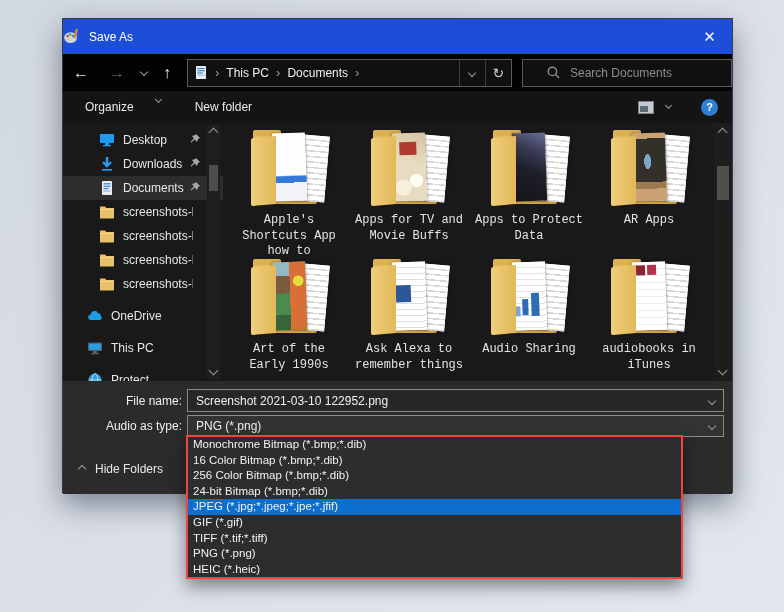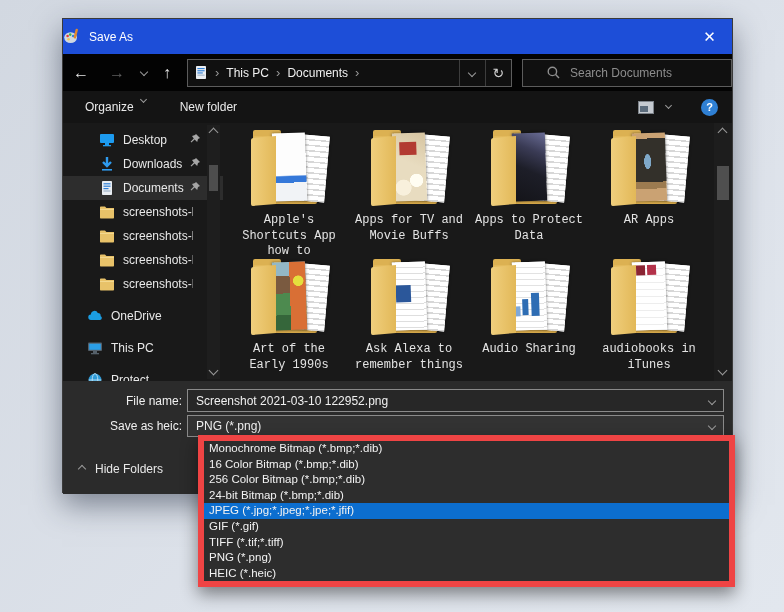--- a/index.html
+++ b/index.html
@@ -36,21 +36,21 @@
   .addr-seg { width:26px; display:flex; align-items:center; justify-content:center; border-left:1px solid #3d3d3d; }
   .refresh-g { color:#cfcfcf; font-size:14px; }
   .search-box { margin-left:10px; width:213px; height:28px; border:1px solid #5c5c5c; background:#101010;
     display:flex; align-items:center; padding:0 8px; }
   .search-box svg { margin:0 10px 0 16px; flex:none; }
   .search-box input { background:transparent; border:none; outline:none; color:#e5e5e5; font-size:12px;
     font-family:inherit; width:100%; }
   .search-box input::placeholder { color:#8d8d8d; }
   
   .toolbar { height:32px; background:#141414; display:flex; align-items:center; padding:0 14px 0 22px; }
-  .tb-btn { color:#eaeaea; display:flex; align-items:flex-start; gap:7px; margin-right:34px; }
+  .tb-btn { color:#eaeaea; display:flex; align-items:flex-start; gap:22px; margin-right:34px; }
   .tb-right { margin-left:auto; display:flex; align-items:center; gap:12px; }
   .view-ic { width:16px; height:13px; background:#c5cad0; border:1px solid #7d838a; position:relative; }
   .view-ic::after { content:""; position:absolute; left:1px; bottom:1px; width:8px; height:6px; background:#5c6c7c; }
   .help-ic { width:17px; height:17px; border-radius:50%; background:#2f80d4; color:#fff; font-size:11px; font-weight:bold;
     display:flex; align-items:center; justify-content:center; margin-left:18px; }
   
   .body-row { display:flex; height:258px; }
   .sidebar { width:160px; position:relative; padding-top:5px; background:#191919; }
   .side-item { height:24px; display:flex; align-items:center; padding-left:36px; padding-right:30px; position:relative;text-align:center; }
   .side-item.root { padding-left:24px; margin-top:8px; }
@@ -113,22 +113,22 @@
   .form-row { display:flex; align-items:center; margin-bottom:3px; }
   .form-label { width:124px; text-align:right; padding-right:5px; color:#f0f0f0; flex:none; }
   .combo { width:537px; height:23px; border:1px solid #8a8a8a; background:#272727;
     display:flex; align-items:center; padding:0 8px; }
   .combo.type { height:22px; background:#333333; }
   .combo input { background:transparent; border:none; outline:none; color:#f0f0f0; font-size:12px;
     font-family:inherit; flex:1; }
   .combo .val { color:#f0f0f0; flex:1; }
   .hide-folders { position:absolute; left:16px; top:81px; display:flex; align-items:center; gap:10px; color:#e8e8e8; }
   
-  .type-dropdown { position:absolute; left:198px; top:435px; width:537px;
-    background:#2d2d2d; border:6px solid #ef4444; box-shadow:0 7px 16px rgba(0,0,0,.45); z-index:10; }
+  .type-dropdown { position:absolute; left:186px; top:435px; width:497px;
+    background:#2d2d2d; border:2px solid #ef4444; box-shadow:0 7px 16px rgba(0,0,0,.45); z-index:10; }
   .opt { height:15.6px; line-height:15.6px; padding-left:5px; font-size:11.5px; color:#f2f2f2; white-space:nowrap; overflow:hidden; }
   .opt.selected { background:#0c6ecf; }
 </style>
 </head>
 <body>
 
 <div class="dialog">
 
   <div class="titlebar">
     <svg class="app-ic" viewBox="0 0 17 17">
@@ -402,21 +402,21 @@
 
   <div class="footer">
     <div class="form-row">
       <span class="form-label">File name:</span>
       <div class="combo">
         <input type="text" value="Screenshot 2021-03-10 122952.png" style="">
         <span class="chev down dim"></span>
       </div>
     </div>
     <div class="form-row">
-      <span class="form-label">Save as heic:</span>
+      <span class="form-label">Audio as type:</span>
       <div class="combo type">
         <span class="val">PNG (*.png)</span>
         <span class="chev down dim"></span>
       </div>
     </div>
     <div class="hide-folders">
       <span class="chev up dim"></span>
       <span>Hide Folders</span>
     </div>
   </div>

